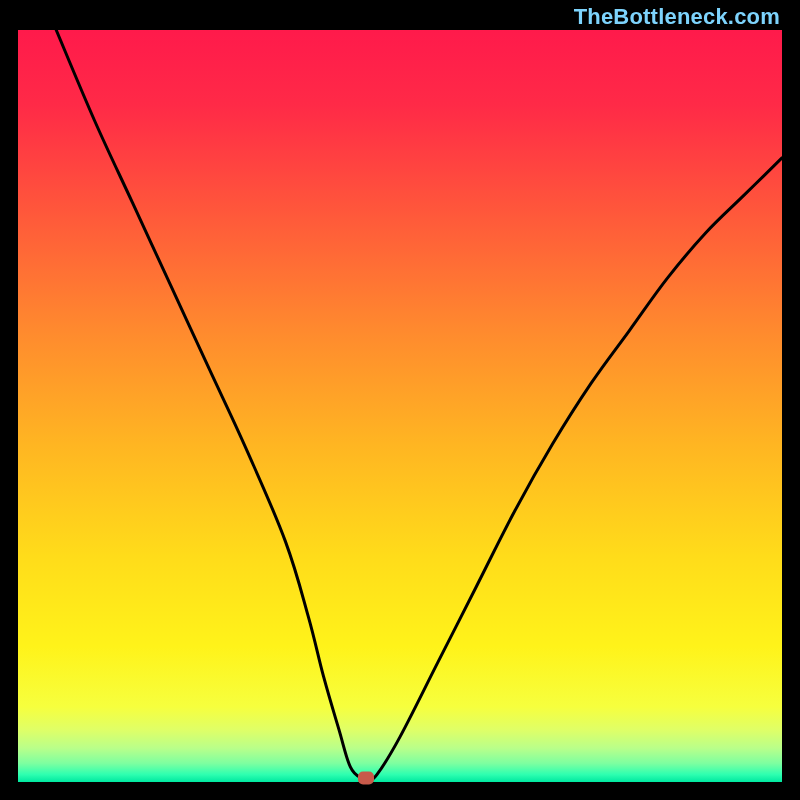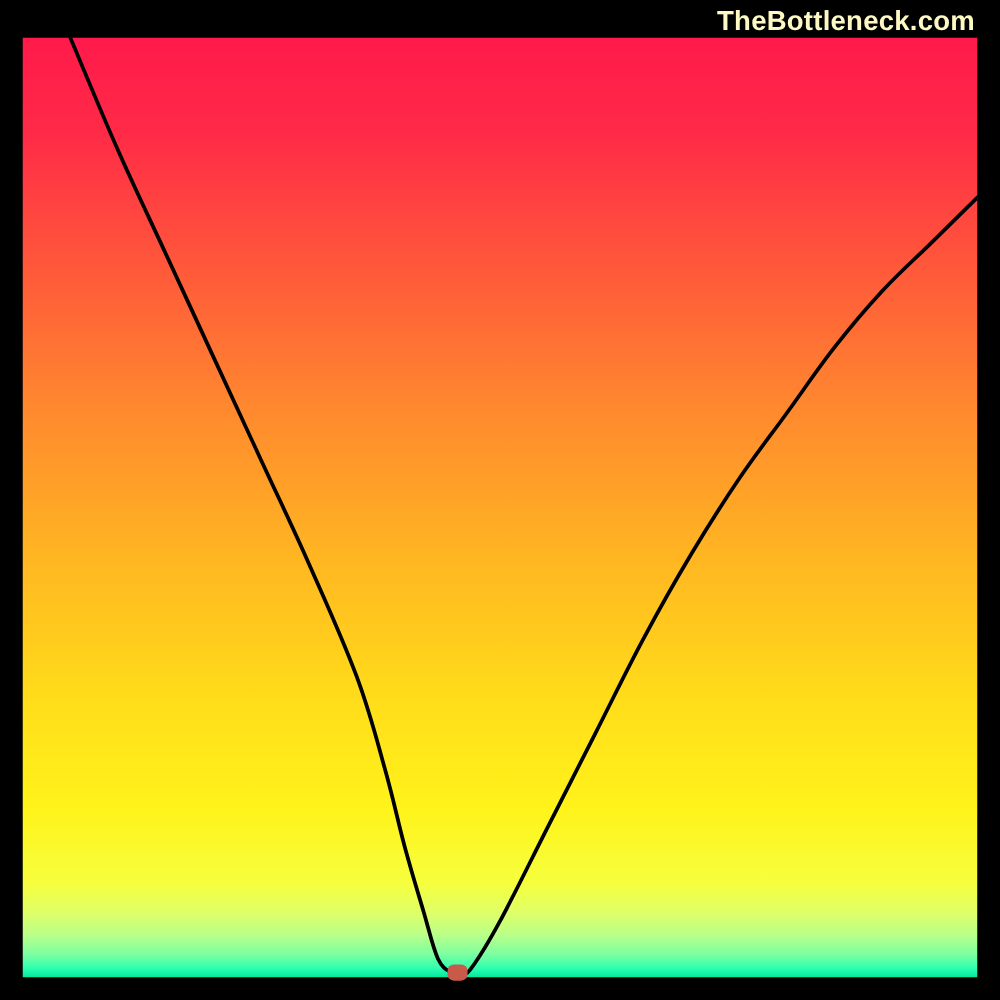--- a/index.html
+++ b/index.html
@@ -23,21 +23,21 @@
     position: absolute;
     left: 0;
     top: 0;
     width: 764px;
     height: 752px;
   }
   .watermark {
     position: absolute;
     top: 4px;
     right: 20px;
-    color: #fef9c3;
+    color: #7dd3fc;
     font-size: 22px;
     font-weight: 600;
     letter-spacing: 0.2px;
     user-select: none;
   }
   .marker {
     position: absolute;
     width: 16px;
     height: 13px;
     border-radius: 5px;

